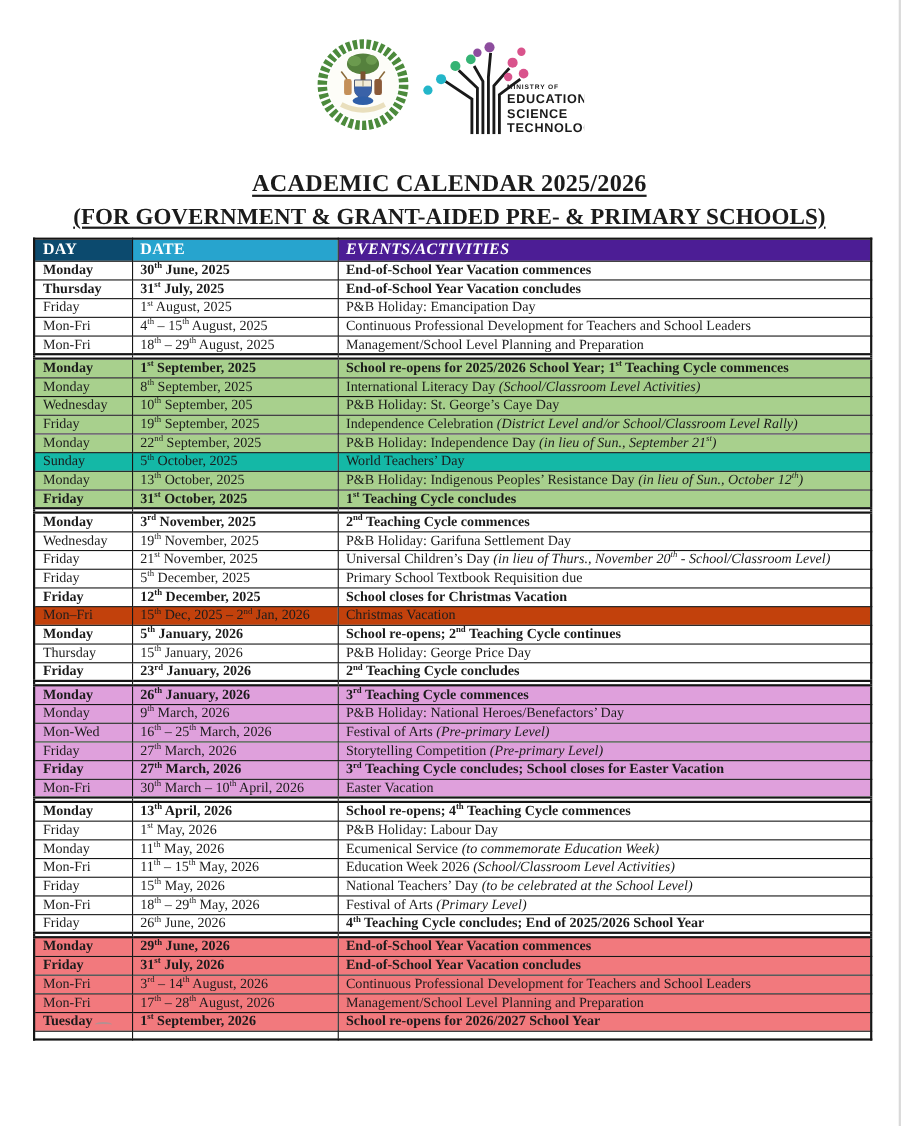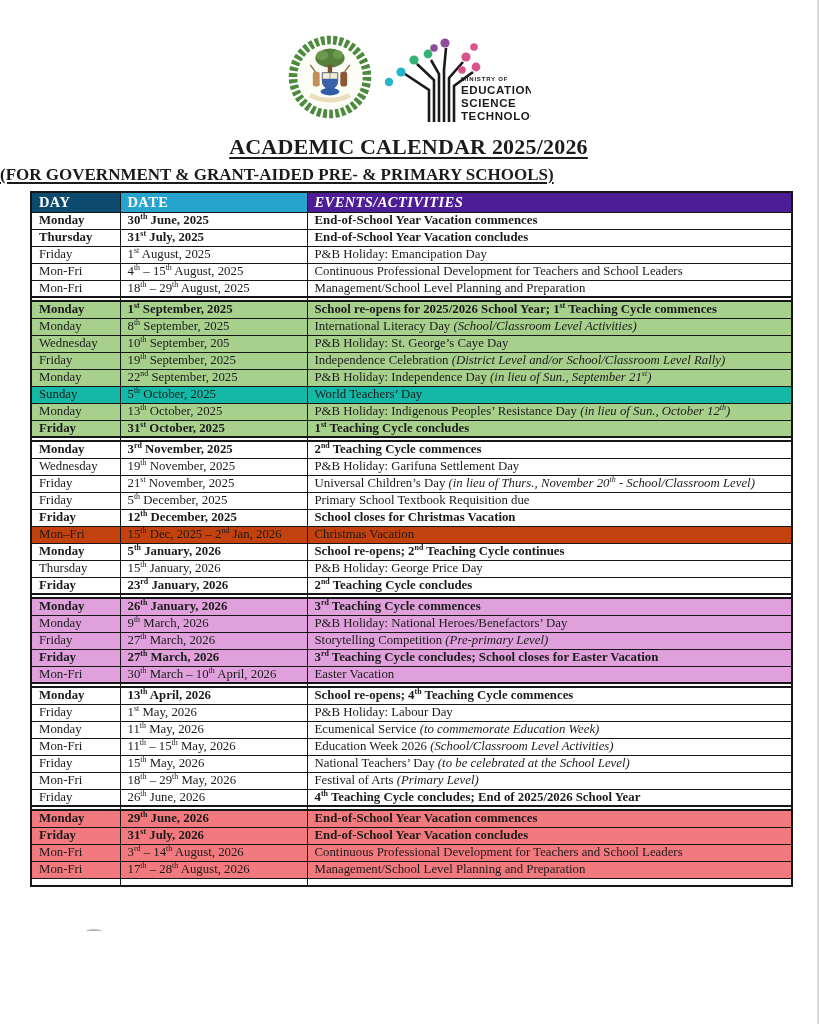--- a/index.html
+++ b/index.html
@@ -13,25 +13,25 @@
     border-right:2px solid #d9d9d9;
   }
   .logo-row {
     display:flex; justify-content:center; align-items:flex-start;
     padding-top:34px; height:122px;
   }
   .coat { width:86px; height:86px; }
   .moe-logo { width:158px; height:88px; }
   .page-title {
     text-align:center; font-weight:bold; font-size:22px;
-    letter-spacing:0.2px; margin-top:12px;
+    letter-spacing:0.2px; margin-top:32px;
     text-decoration:underline; text-decoration-thickness:2px; text-underline-offset:3px;
   }
   .page-subtitle {
-    text-align:left; font-weight:bold; font-size:17px;
+    text-align:center; font-weight:bold; font-size:21px;
     margin-top:5px;
     text-decoration:underline; text-decoration-thickness:1.5px; text-underline-offset:2px;
   }
   table.cal {
     border-collapse:collapse; table-layout:fixed;
     width:761px; margin:6px 0 0 30px;
     border:2px solid #161616;
   }
   .cal th, .cal td {
     border:1px solid #161616;
@@ -250,20 +250,25 @@
         <td>Monday</td>
         <td>26<sup>th</sup> January, 2026</td>
         <td>3<sup>rd</sup> Teaching Cycle commences</td>
       </tr>
       <tr style="background: rgb(223, 160, 220);">
         <td>Monday</td>
         <td>9<sup>th</sup> March, 2026</td>
         <td>P&amp;B Holiday: National Heroes/Benefactors’ Day</td>
       </tr>
       <tr style="background: rgb(223, 160, 220);">
+        <td>Mon-Wed</td>
+        <td>16<sup>th</sup> – 25<sup>th</sup> March, 2026</td>
+        <td>Festival of Arts <i>(Pre-primary Level)</i></td>
+      </tr>
+      <tr style="background: rgb(223, 160, 220);">
         <td>Friday</td>
         <td>27<sup>th</sup> March, 2026</td>
         <td>Storytelling Competition <i>(Pre-primary Level)</i></td>
       </tr>
       <tr class="bold-row" style="background: rgb(223, 160, 220);">
         <td>Friday</td>
         <td>27<sup>th</sup> March, 2026</td>
         <td>3<sup>rd</sup> Teaching Cycle concludes; School closes for Easter Vacation</td>
       </tr>
       <tr style="background: rgb(223, 160, 220);">
@@ -329,20 +334,25 @@
       <tr style="background: rgb(242, 121, 125);">
         <td>Mon-Fri</td>
         <td>3<sup>rd</sup> – 14<sup>th</sup> August, 2026</td>
         <td>Continuous Professional Development for Teachers and School Leaders</td>
       </tr>
       <tr style="background: rgb(242, 121, 125);">
         <td>Mon-Fri</td>
         <td>17<sup>th</sup> – 28<sup>th</sup> August, 2026</td>
         <td>Management/School Level Planning and Preparation</td>
       </tr>
+      <tr class="bold-row" style="background: rgb(242, 121, 125);">
+        <td>Tuesday</td>
+        <td>1<sup>st</sup> September, 2026</td>
+        <td>School re-opens for 2026/2027 School Year</td>
+      </tr>
       <tr class="trailer">
         <td></td>
         <td></td>
         <td></td>
       </tr>
     </tbody>
 </table>
 
 <div class="pen-mark"></div>
 

